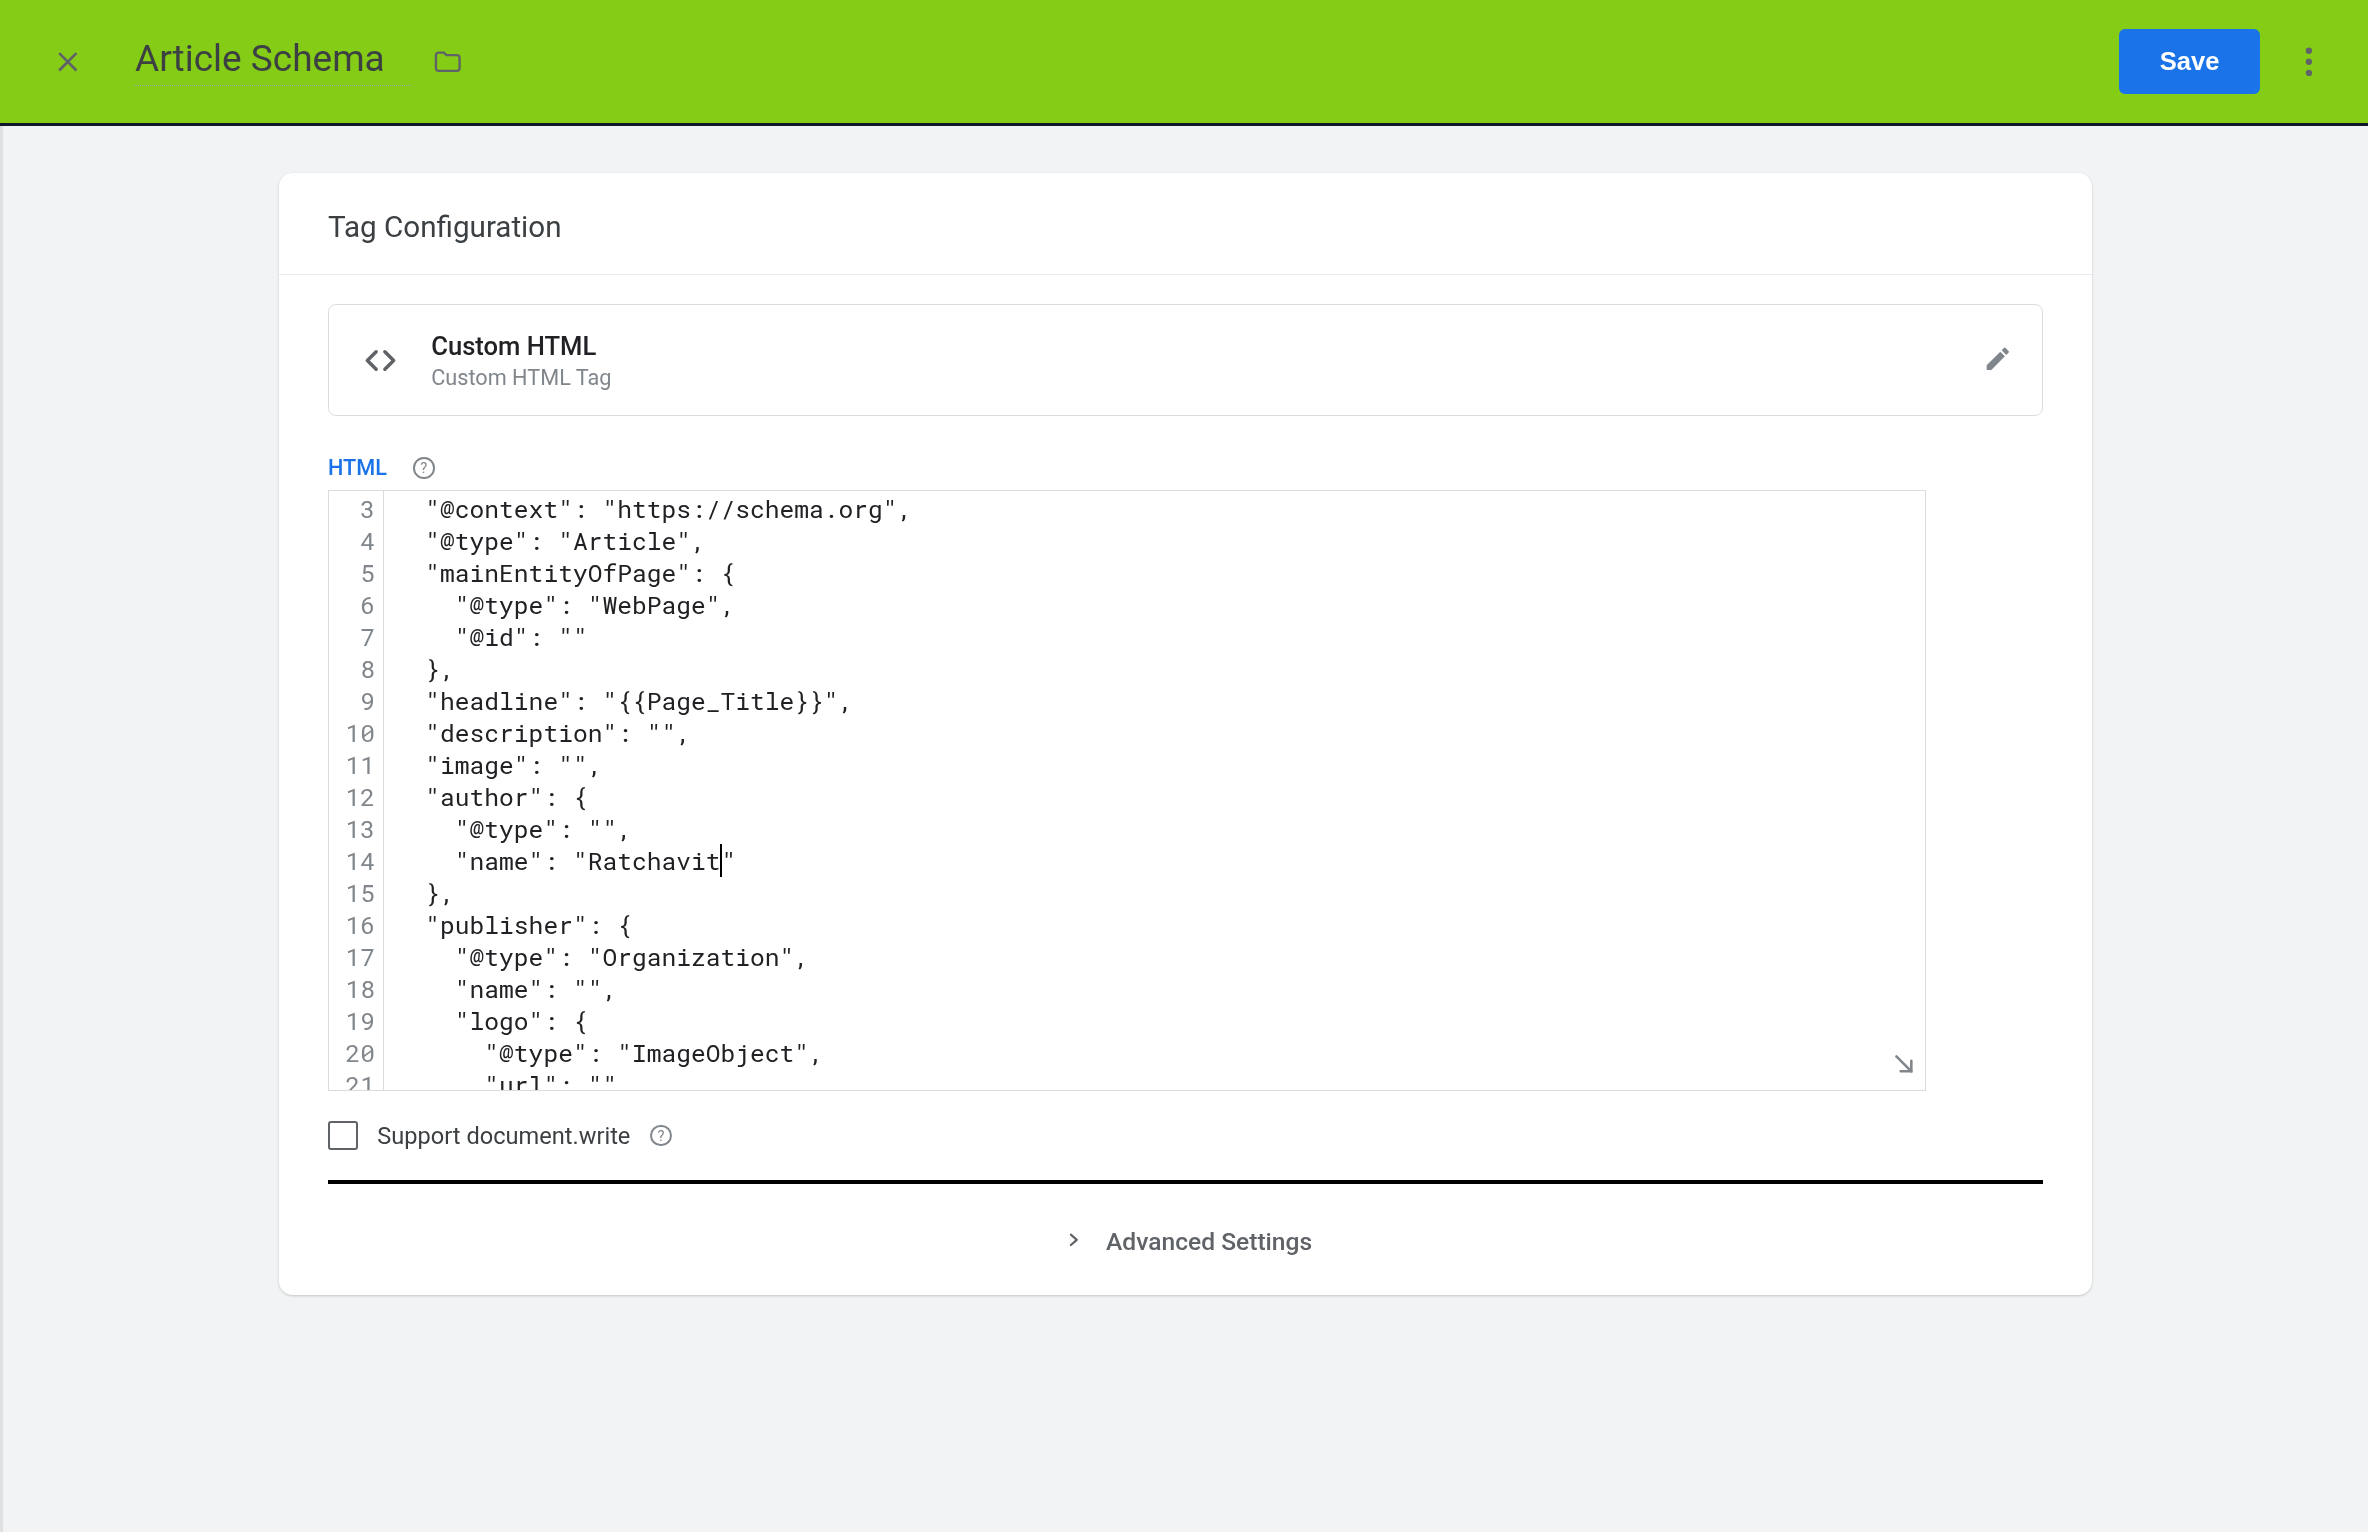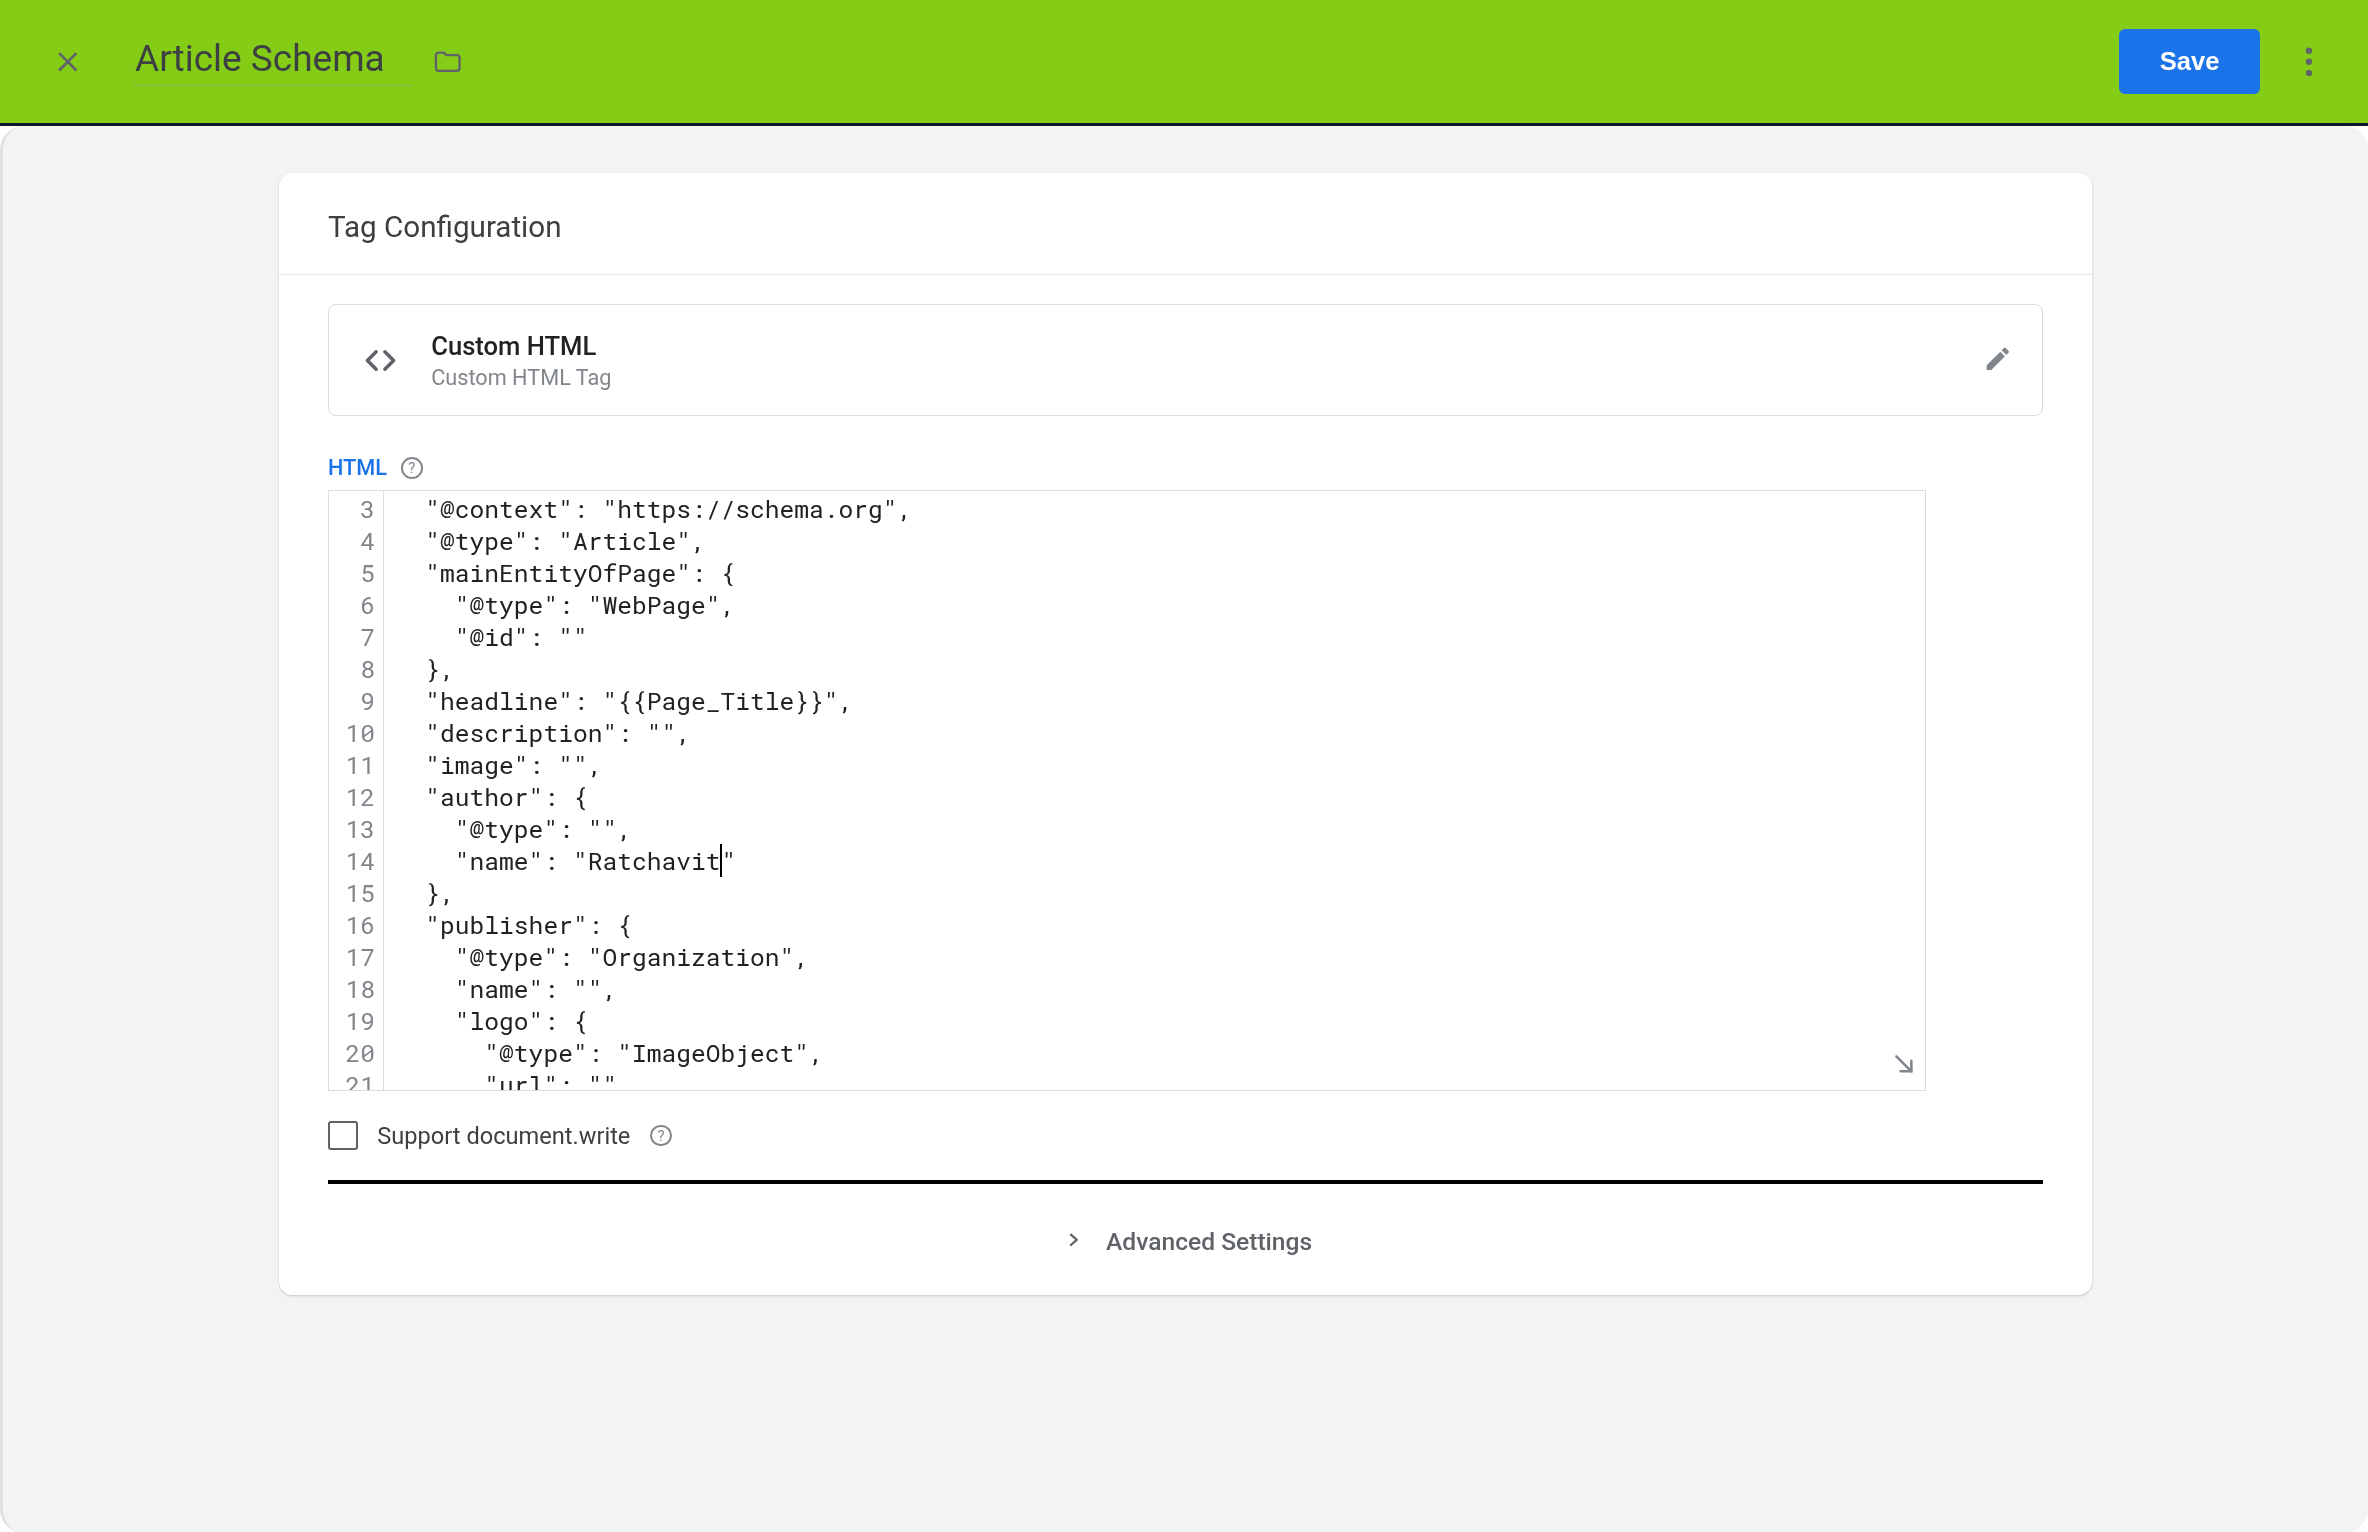--- a/index.html
+++ b/index.html
@@ -86,21 +86,20 @@
     color: #5f6368;
     cursor: pointer;
   }
   .more-icon svg { width: 7.9px; height: 29.6px; }
   .content-area {
     flex: 1;
     background: #f1f3f4;
     padding: 47px 0 0 0;
     overflow: hidden;
     border-left: 3px solid #e0e0e0;
-    border-radius: 24px;
   }
   .card {
     width: 1813px;
     margin: 0 auto 29.6px auto;
     background: #fff;
     border-radius: 13.8px;
     box-shadow: 0 1px 2px rgba(60,64,67,.15), 0 1px 3px rgba(60,64,67,.1);
   }
   .card-header {
     padding: 37px 49px 29.6px 49px;
@@ -147,21 +146,21 @@
   }
   .edit-icon {
     margin-left: auto;
     color: #80868b;
     cursor: pointer;
   }
   .edit-icon svg { width: 29.6px; height: 29.6px; }
   .html-label-row {
     display: flex;
     align-items: center;
-    gap: 14px;
+    gap: 26px;
     margin-bottom: 9.9px;
   }
   .html-label {
     color: #1a73e8;
     font-size: 21.7px;
     font-weight: 500;
   }
   .help-icon {
     width: 21.7px;
     height: 21.7px;

